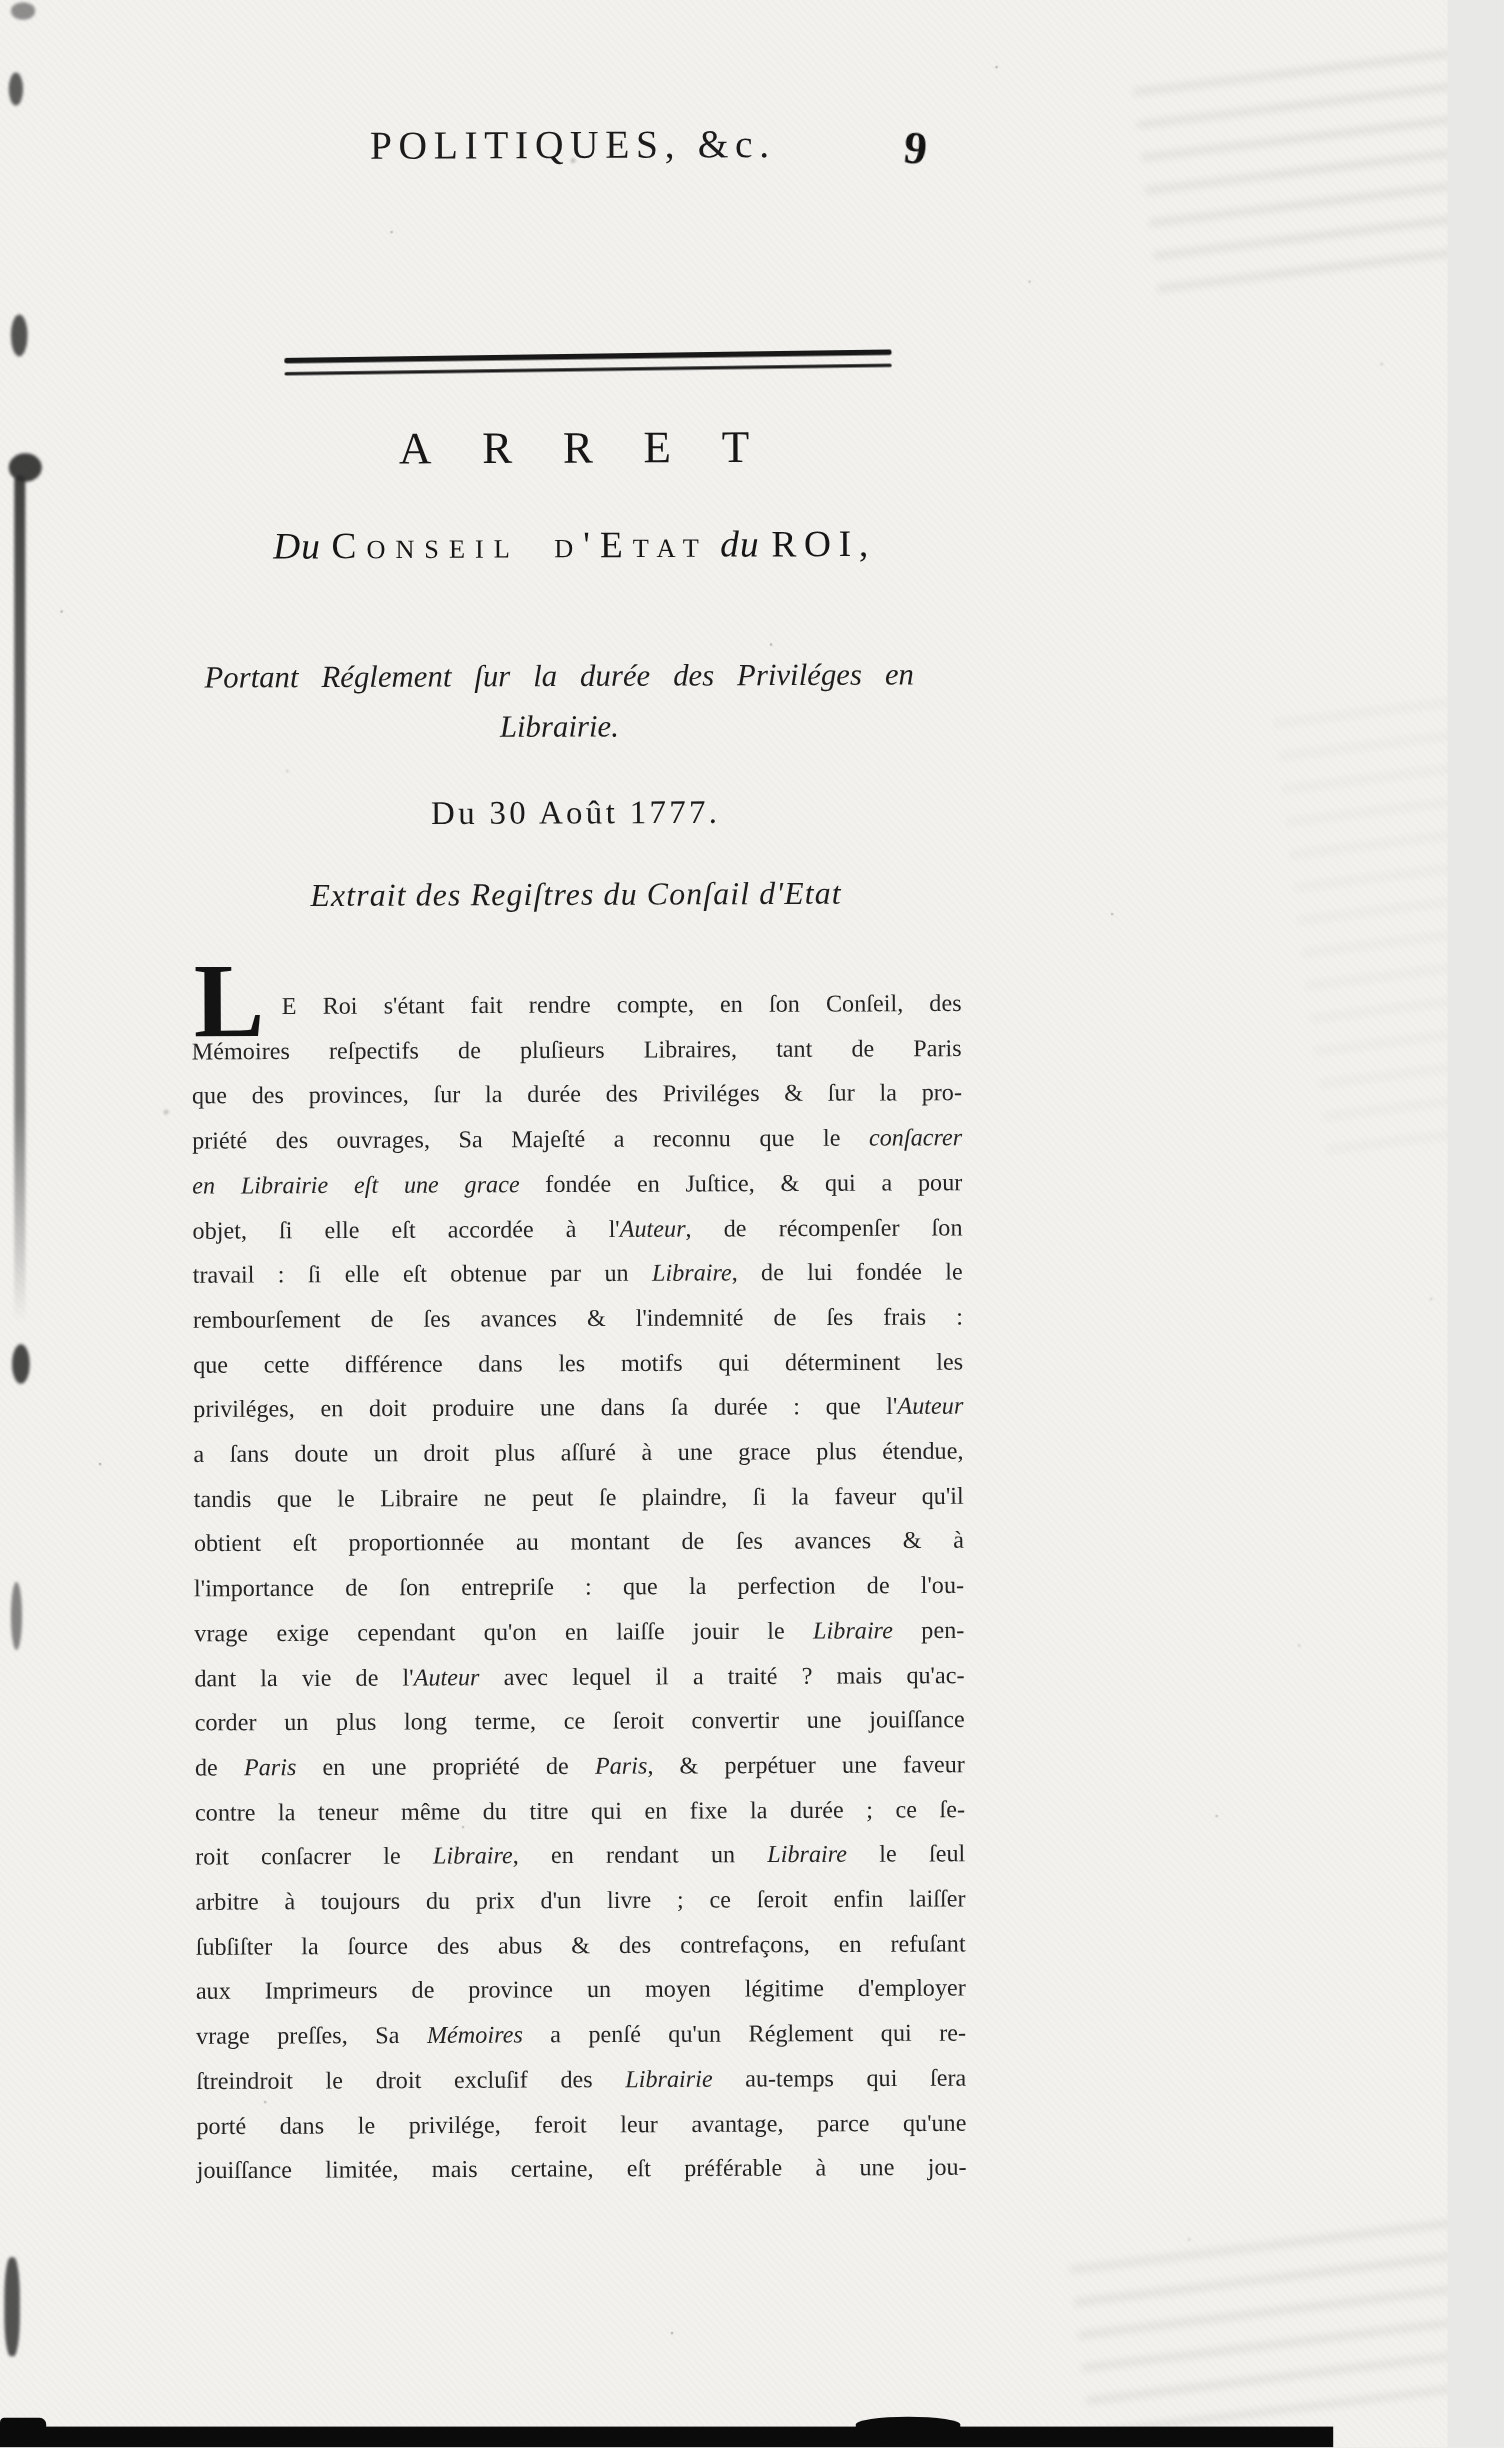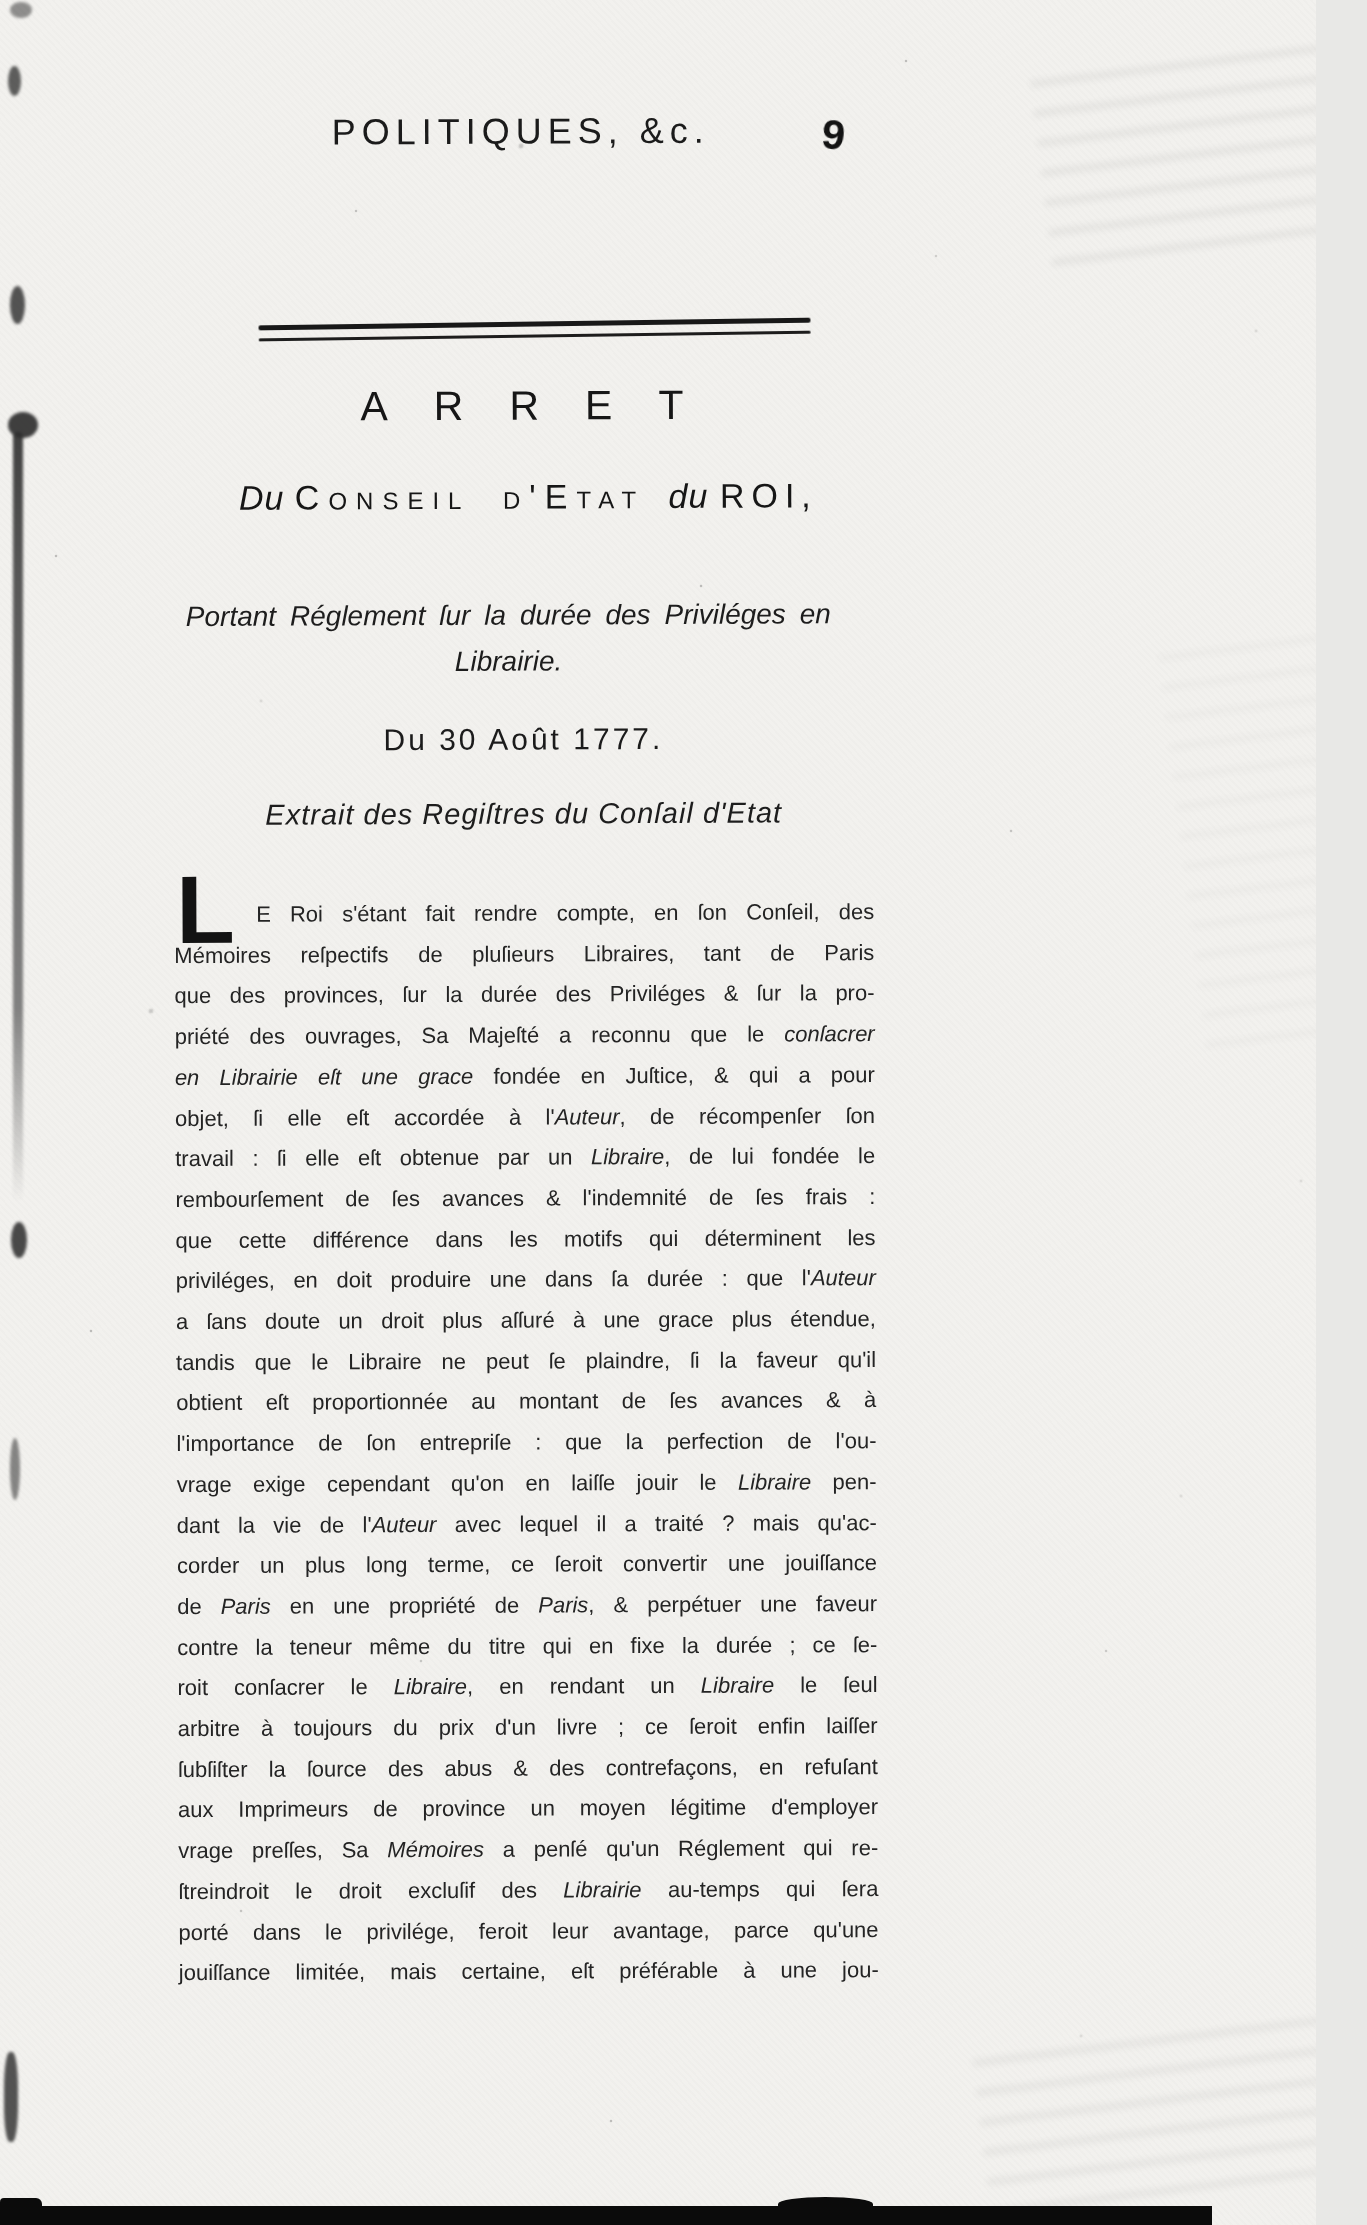--- a/index.html
+++ b/index.html
@@ -1,21 +1,21 @@
 <!DOCTYPE html>
 <html><head>
 <meta charset="utf-8">
 <style>
   html,body{margin:0;padding:0;background:#e8e8e6;}
   .page{
     position:relative;
     width:1316px;height:2225px;
     background:#f2f1ee;
     background-image:repeating-linear-gradient(47deg, rgba(0,0,0,0.013) 0 2px, transparent 2px 5px);
-    font-family:Liberation Sans, sans-serif;
+    font-family:Liberation Serif, serif;
     color:#242424;
     overflow:hidden;
   }
   .content{position:absolute;left:0;top:0;width:100%;height:100%;transform:rotate(-0.25deg);}
 
   
   .running-header{position:absolute;top:110px;left:175px;width:700px;text-align:center;
     font-size:36px;letter-spacing:6px;color:#1b1b1b;}
   .page-number{position:absolute;top:112px;left:826px;font-size:42px;font-weight:bold;
     color:#131313;transform:rotate(6deg);filter:blur(0.6px);}
@@ -23,21 +23,21 @@
   
   .double-rule{position:absolute;top:321px;left:262px;width:552px;transform:rotate(-0.55deg);}
   .double-rule .r1{height:5px;background:#181818;border-radius:2px;filter:blur(0.4px);}
   .double-rule .r2{height:3px;background:#1d1d1d;margin-top:8px;border-radius:2px;filter:blur(0.4px);}
 
   
   .main-title{position:absolute;top:382px;left:175px;width:700px;text-align:center;
     font-size:41px;letter-spacing:46px;padding-left:46px;box-sizing:border-box;color:#161616;}
   .subtitle{position:absolute;top:477px;left:160px;width:730px;text-align:center;
     font-size:34px;color:#161616;white-space:nowrap;}
-  .subtitle .seg-it{font-style:italic;letter-spacing:1px;margin-left:12px;}
+  .subtitle .seg-it{font-style:italic;letter-spacing:1px;}
   .subtitle .seg-sc{font-variant:small-caps;letter-spacing:9px;word-spacing:14px;}
   .subtitle .seg-caps{letter-spacing:7px;}
   .subtitle .seg-r{letter-spacing:2px;}
 
   .heading{position:absolute;top:592px;left:188px;width:645px;font-style:italic;
     font-size:28px;line-height:46px;color:#1d1d1d;}
   .heading .h1l{text-align:justify;text-align-last:justify;word-spacing:6px;}
   .heading .h2l{text-align:center;}
 
   .date-line{position:absolute;top:722px;left:175px;width:700px;text-align:center;

